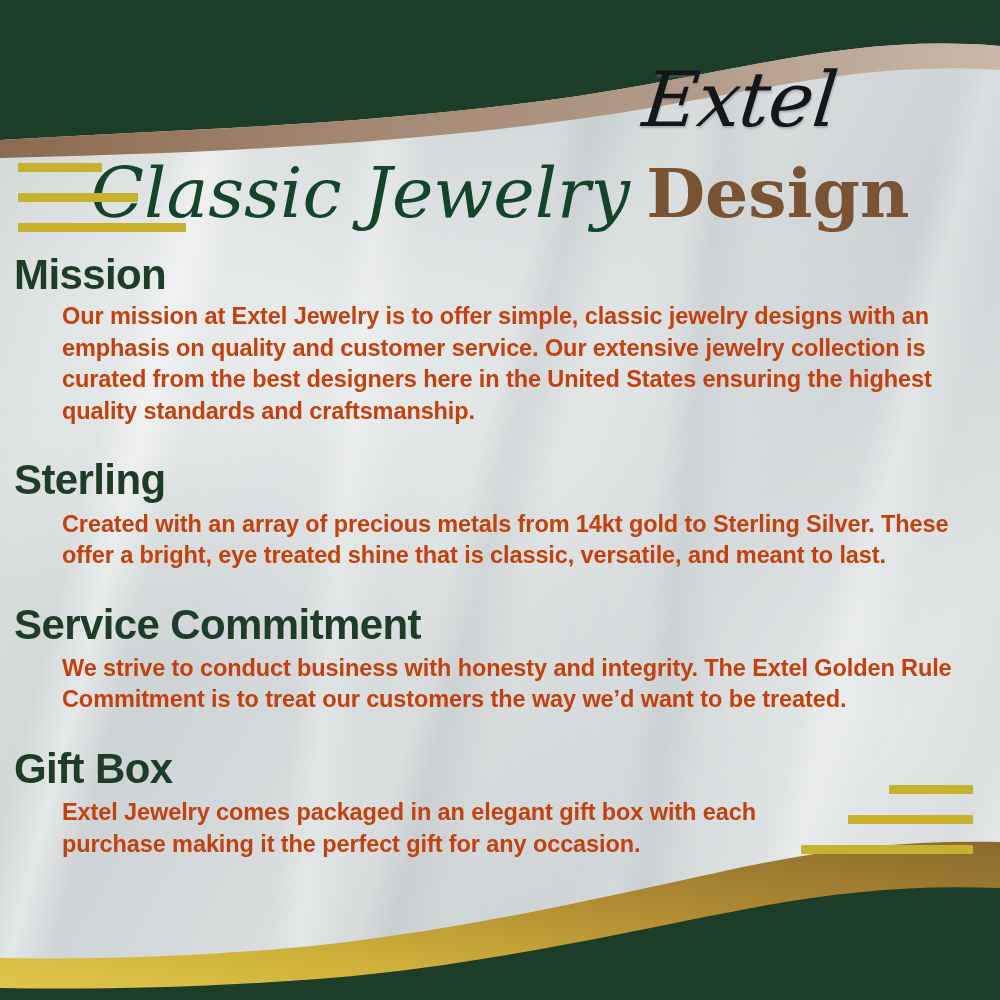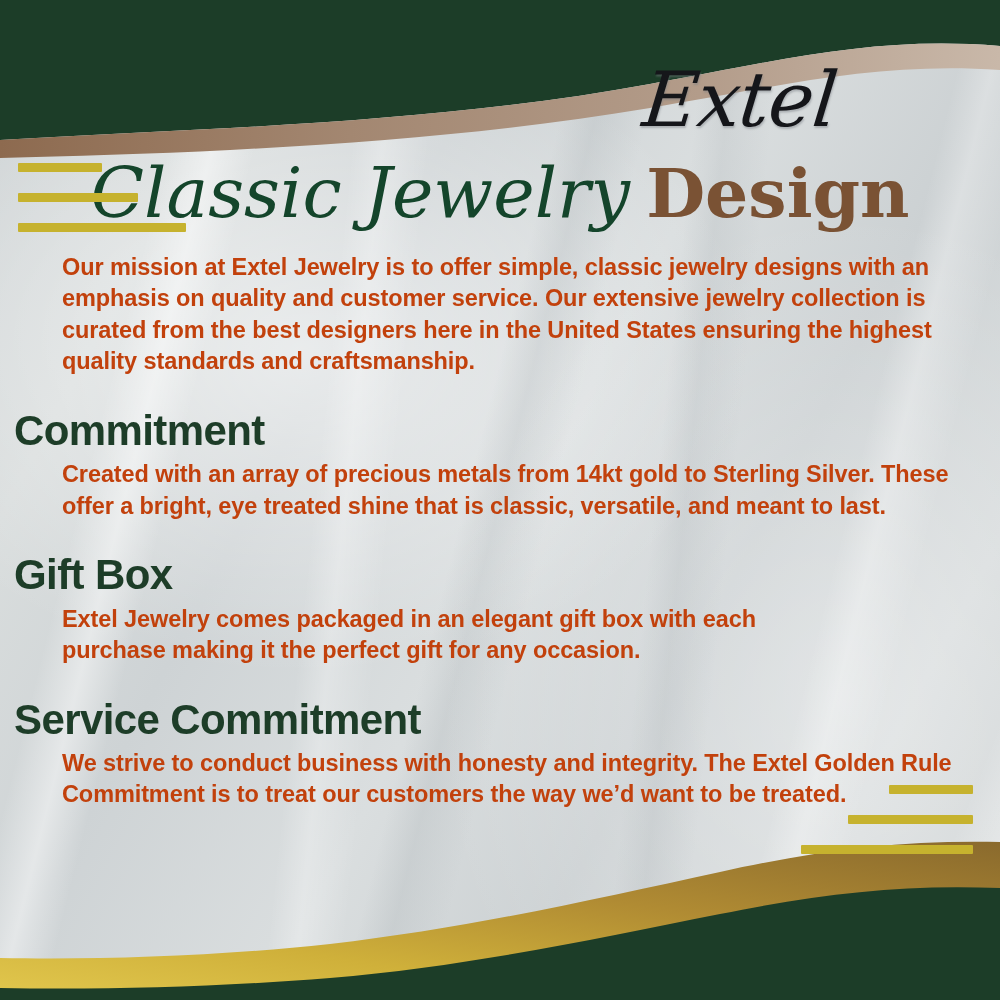--- a/index.html
+++ b/index.html
@@ -194,32 +194,33 @@
 
   <div class="rules right">
     <div class="rule"></div>
     <div class="rule"></div>
     <div class="rule"></div>
   </div>
 
   <div class="content">
 
     <div class="section mission">
+      <h2>Mission</h2>
       <p>Our mission at Extel Jewelry is to offer simple, classic jewelry designs with an emphasis on quality and customer service. Our extensive jewelry collection is curated from the best designers here in the United States ensuring the highest quality standards and craftsmanship.</p>
     </div>
 
     <div class="section materials">
-      <h2>Commitment</h2>
+      <h2>Sterling</h2>
       <p>Created with an array of precious metals from 14kt gold to Sterling Silver. These offer a bright, eye treated shine that is classic, versatile, and meant to last.</p>
+    </div>
+
+    <div class="section service">
+      <h2>Service Commitment</h2>
+      <p>We strive to conduct business with honesty and integrity. The Extel Golden Rule Commitment is to treat our customers the way we’d want to be treated.</p>
     </div>
 
     <div class="section giftbox">
       <h2>Gift Box</h2>
       <p>Extel Jewelry comes packaged in an elegant gift box with each purchase making it the perfect gift for any occasion.</p>
     </div>
 
-    <div class="section service">
-      <h2>Service Commitment</h2>
-      <p>We strive to conduct business with honesty and integrity. The Extel Golden Rule Commitment is to treat our customers the way we’d want to be treated.</p>
-    </div>
-
   </div>
 </div>
 
 </body></html>

